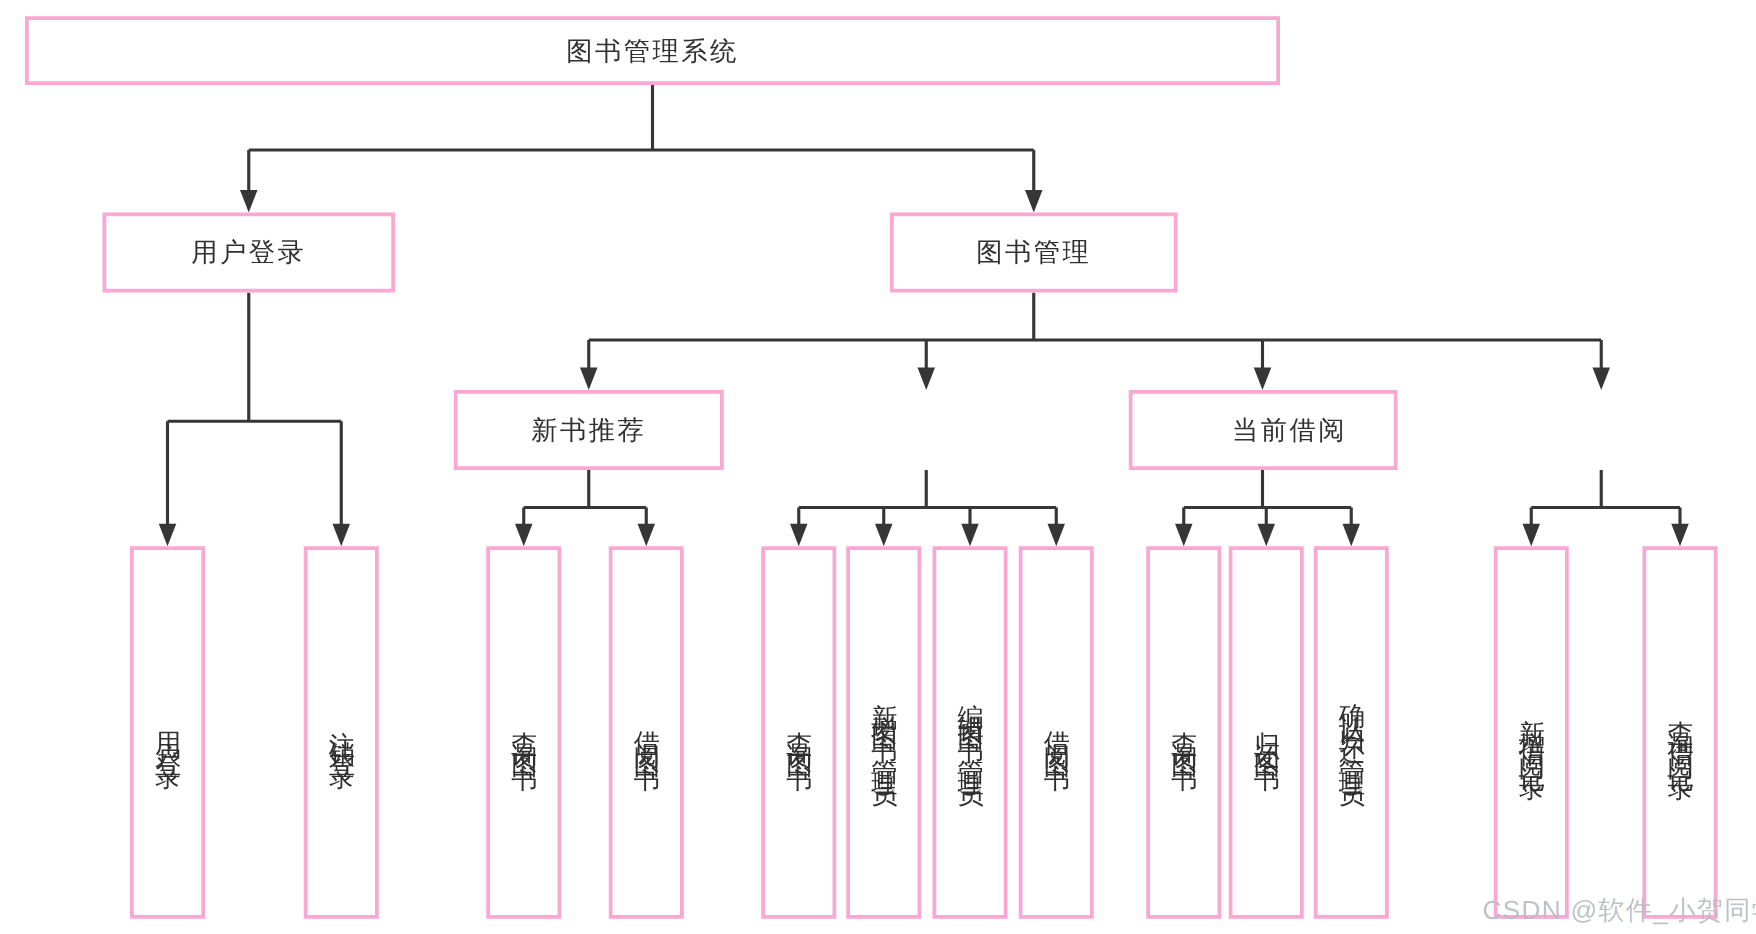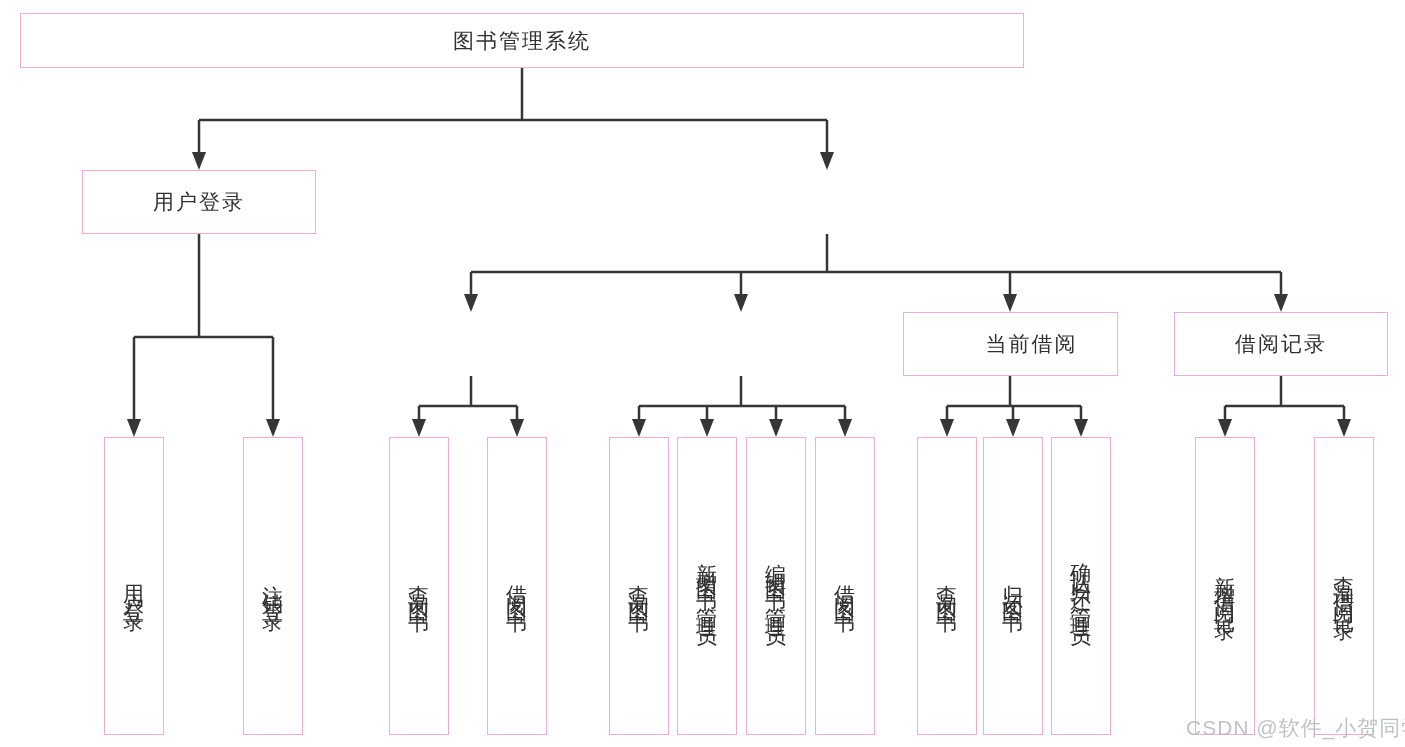--- a/index.html
+++ b/index.html
@@ -7,21 +7,21 @@
     position:relative;
     width:1405px;height:747px;
     background:#ffffff;
     font-family:"Liberation Sans",sans-serif;
     overflow:hidden;
   }
   .connectors{position:absolute;left:0;top:0;width:1405px;height:747px;}
   .node{
     position:absolute;
     background:#ffffff;
-    border:1px solid #f9a8d4;
+    border:3px solid #f9a8d4;
     box-sizing:border-box;
     display:flex;align-items:center;justify-content:center;
     color:#303030;
     z-index:2;
   }
   .hbox{height:64px;font-size:21px;letter-spacing:2px;}
   .rootbox{height:55px;}
   .vbox{top:437px;width:60px;height:298px;}
   .vlbl{
     writing-mode:vertical-rl;
@@ -105,26 +105,29 @@
     </g>
   </svg>
 
   <div class="node hbox rootbox" style="left:20px;top:13px;width:1004px;">
     <span>图书管理系统</span>
   </div>
 
   <div class="node hbox" style="left:82px;top:170px;width:234px;">
     <span>用户登录</span>
   </div>
+  <div class="node hbox" style="left:712px;top:170px;width:230px;">
+    <span>图书管理</span>
+  </div>
 
+  <div class="node hbox" style="left:363px;top:312px;width:216px;">
+    <span>新书推荐</span>
+  </div>
   <div class="node hbox" style="left:903px;top:312px;width:215px;padding-left:42px;">
     <span>当前借阅</span>
-  </div>
-  <div class="node hbox" style="left:1174px;top:312px;width:214px;">
-    <span>借阅记录</span>
   </div>
 
   <div class="node vbox" style="left:104px;">
     <span class="vlbl">用户登录</span>
   </div>
   <div class="node vbox" style="left:243px;">
     <span class="vlbl">注销登录</span>
   </div>
 
   <div class="node vbox" style="left:389px;">

